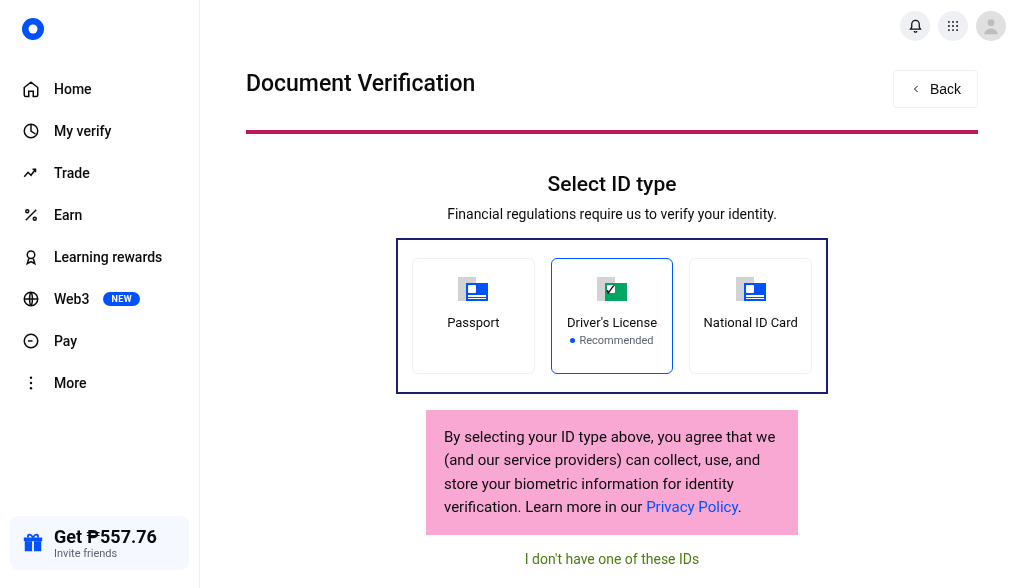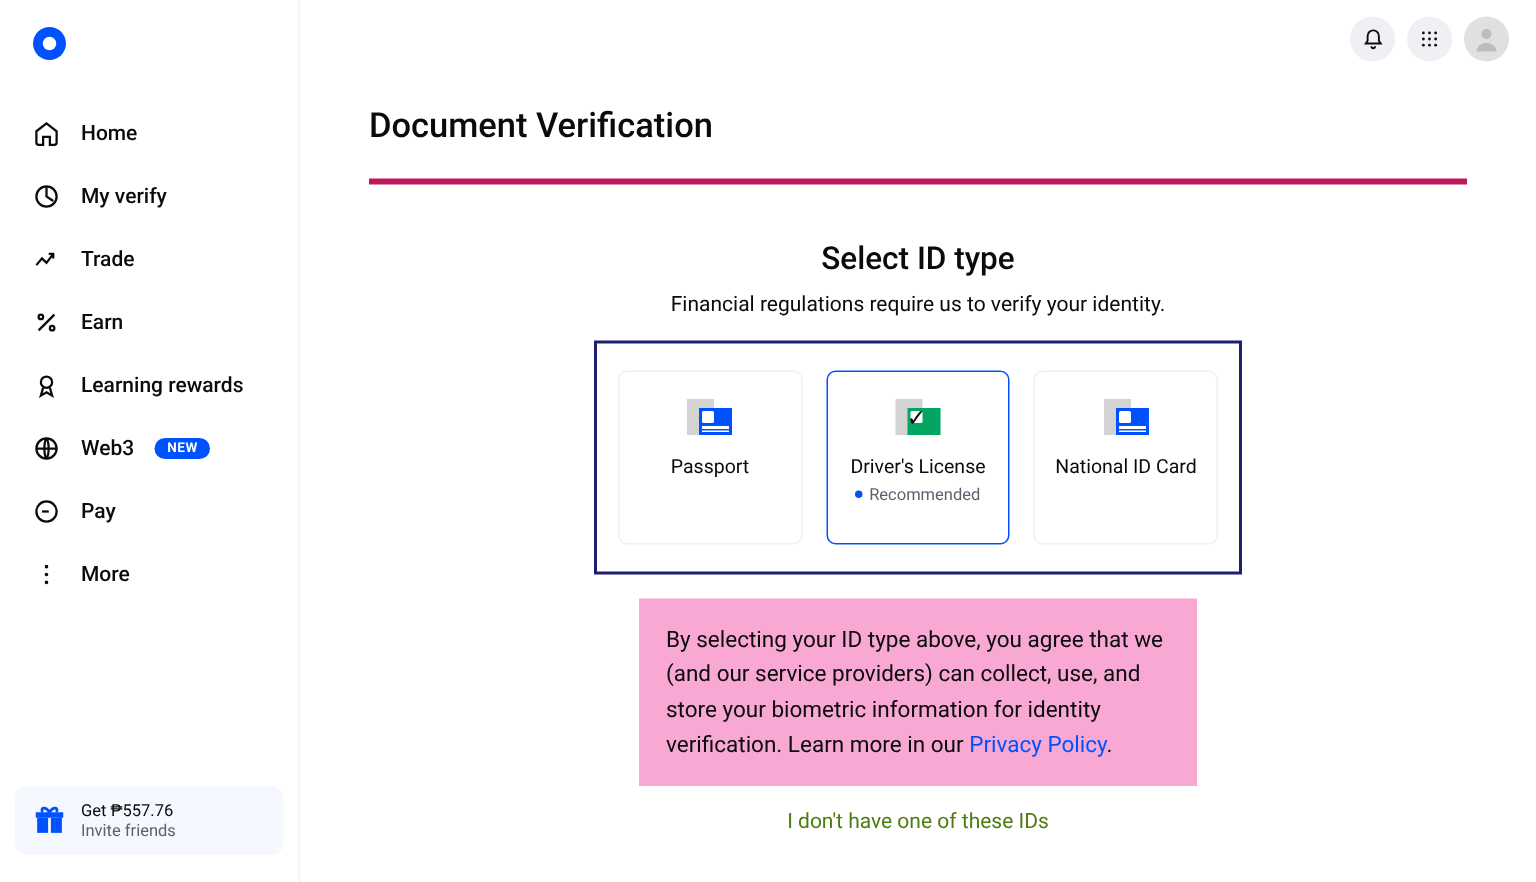--- a/index.html
+++ b/index.html
@@ -40,21 +40,21 @@
     .nav .ico { width: 18px; height: 18px; display: inline-flex; align-items: center; justify-content: center; }
     .badge-new {
       background: #0052ff; color: #fff; font-size: 9px; font-weight: 700;
       padding: 2px 8px; border-radius: 10px; letter-spacing: 0.4px;
     }
     .invite-card {
       margin: 8px 10px; padding: 10px 12px; border-radius: 8px;
       background: #f5f8ff; display: flex; gap: 10px; align-items: center;
     }
     .invite-card .gift { width: 22px; height: 22px; }
-    .invite-card .t1 { font-size: 11px; font-weight: 400; color: #0a0b0d; }
+    .invite-card .t1 { font-size: 18px; font-weight: 700; color: #0a0b0d; }
     .invite-card .t2 { font-size: 11px; color: #5b616e; }
     .main { flex: 1; display: flex; flex-direction: column; }
     .topbar {
       height: 52px; display: flex; justify-content: flex-end; align-items: center;
       padding: 0 18px; gap: 8px;
     }
     .icon-btn {
       width: 30px; height: 30px; border-radius: 50%; background: #eef0f3;
       display: inline-flex; align-items: center; justify-content: center;
       cursor: pointer;
@@ -232,20 +232,26 @@
         <svg viewBox="0 0 24 24" width="20" height="20" fill="#bdbdbd">
             <circle cx="12" cy="8" r="4"></circle>
             <path d="M4 22c0-4 4-7 8-7s8 3 8 7z"></path>
           </svg>
       </span>
     </div>
 
     <div class="content">
       <div class="header-row">
         <h1>Document Verification</h1>
+        <button class="back-btn">
+          <svg viewBox="0 0 24 24" width="12" height="12" fill="none" stroke="#0a0b0d" stroke-width="2">
+              <path d="M15 18l-6-6 6-6"></path>
+            </svg>
+          <span>Back</span>
+        </button>
       </div>
 
       <div class="center-stack">
         <h2>Select ID type</h2>
         <p class="sub">Financial regulations require us to verify your identity.</p>
 
         <div class="id-frame">
           <div class="id-card">
             <div class="card-icon">
               <div class="base"></div>

